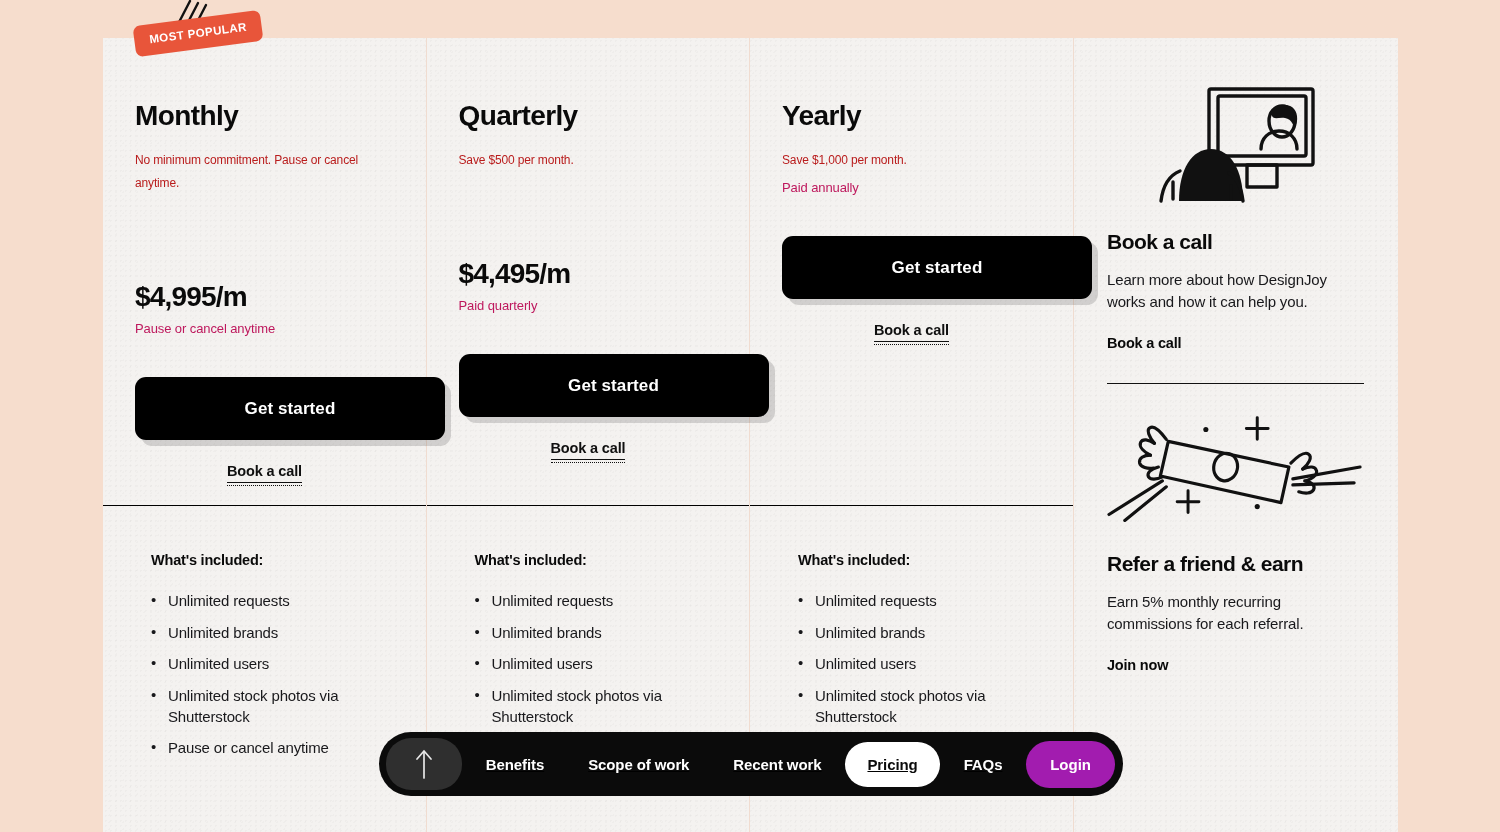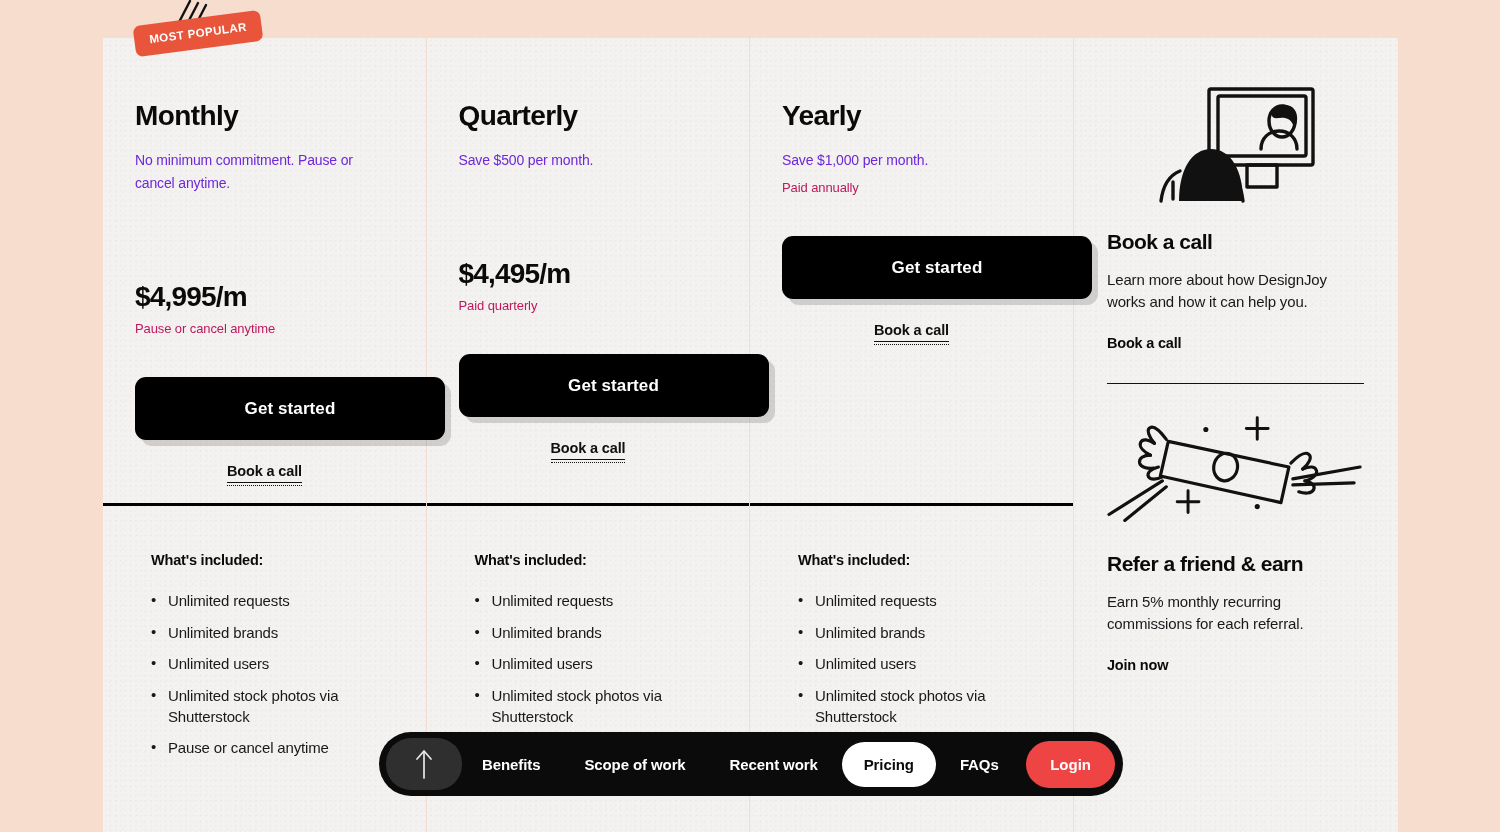--- a/index.html
+++ b/index.html
@@ -40,34 +40,34 @@
     width: 323.5px;
     position: relative;
     border-right: 1px solid #f0dcd0;
     display: flex;
     flex-direction: column;
   }
 
   .plan-top {
     height: 468px;
     padding: 62px 0 0 32px;
-    border-bottom: 3px solid #000000;
+    border-bottom: 1px solid #000000;
   }
 
   .plan-name {
     font-size: 28px;
     font-weight: 700;
     letter-spacing: -.6px;
     color: #0a0a0a;
     margin-bottom: 17px;
   }
   .plan-desc {
-    font-size: 14px;
+    font-size: 12px;
     line-height: 23px;
-    color: #6d28d9;
+    color: #b91c1c;
     max-width: 252px;
     letter-spacing: -.15px;
   }
   .plan-price {
     font-size: 28px;
     font-weight: 700;
     letter-spacing: -.8px;
     color: #0a0a0a;
     margin-top: 86px;
   }
@@ -223,37 +223,38 @@
     border-radius: 25px;
     background: #2f2f2f;
     display: flex; align-items: center; justify-content: center;
     cursor: pointer;
     flex: none;
   }
   .nav-links {
     flex: 1;
     display: flex;
     align-items: center;
-    justify-content: flex-start;
+    justify-content: center;
     gap: 4px;
+    text-decoration: underline;
   }
   .nav-link {
     color: #fff;
     font-size: 15px;
     font-weight: 700;
     letter-spacing: -.1px;
     padding: 14px 20px;
     border-radius: 24px;
     text-decoration: none;
     white-space: nowrap;
     cursor: pointer;
   }
   .nav-link.active { background: #fff; color: #0b0b0b; padding: 14px 22px; }
   .nav-login {
-    background: #ef4444;
+    background: #a21caf;
     color: #fff;
     font-size: 15px;
     font-weight: 700;
     padding: 15px 24px;
     border-radius: 26px;
     margin-right: 2px;
     text-decoration: none;
     cursor: pointer;
     flex: none;
   }

